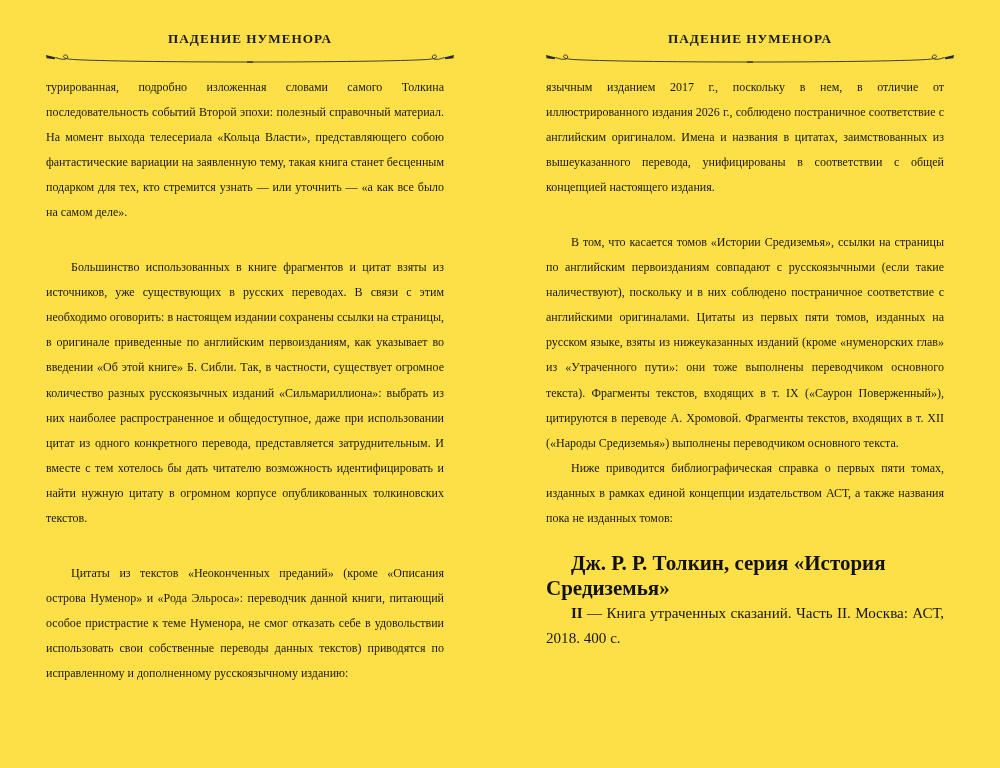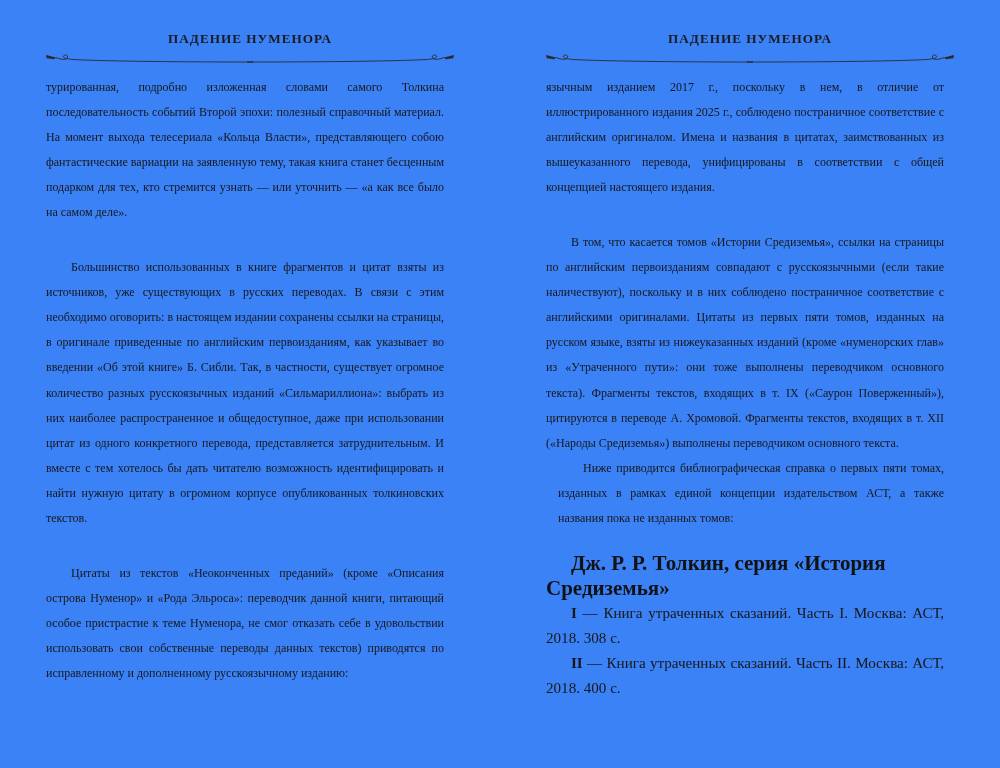--- a/index.html
+++ b/index.html
@@ -17,21 +17,21 @@
   .spread {
     display: flex;
     width: 1000px;
     height: 768px;
     background: #ffffff;
   }
   .page {
     width: 500px;
     height: 768px;
     position: relative;
-    background: #3b82f6;
+    background: #fde047;
     box-sizing: border-box;
   }
 
   
   .running-head {
     position: absolute;
     top: 32px;
     left: 40px;
     right: 40px;
     height: 34px;
@@ -67,21 +67,21 @@
     line-height: 25.05px;
     text-align: justify;
     text-justify: inter-word;
     text-indent: 25px;
     hyphens: manual;
     -webkit-hyphens: manual;
     color: #17171a;
   }
   p.para.no-indent { text-indent: 0; }
   p.para.gap { margin-top: 30px; }
-  p.para.tight { margin-top: 0; margin-left: 12px; }
+  p.para.tight { margin-top: 0; }
   .biblio-head {
     margin: 20px 0 0 0;
     font-size: 21px;
     line-height: 25.05px;
     font-weight: bold;
     text-indent: 25px;
     color: #121214;
   }
   .biblio-item {
     margin: 0;
@@ -170,27 +170,26 @@
         </g>
         <g fill="#2a2a2e">
           <path d="M15.0 6.6 L5.0 4.0 L5.6 7.2 L13.4 8.2 Z"></path>
           <path d="M403 6.6 L413 4.0 L412.4 7.2 L404.6 8.2 Z"></path>
           <path d="M206 10.2 L212 10.2 L212 11.8 L206 11.8 Z"></path>
         </g>
       </svg>
     </div>
 
     <div class="text-col">
-      <p class="para no-indent">язычным изданием 2017 г., поскольку в нем, в отличие от иллюстрированного издания 2025 г., соблюдено постраничное соответствие с английским оригиналом. Имена и названия в цитатах, заимствованных из вышеуказанного перевода, унифицированы в соответствии с общей концепцией настоящего издания.</p>
+      <p class="para no-indent">язычным изданием 2017 г., поскольку в нем, в отличие от иллюстрированного издания 2026 г., соблюдено постраничное соответствие с английским оригиналом. Имена и названия в цитатах, заимствованных из вышеуказанного перевода, унифицированы в соответствии с общей концепцией настоящего издания.</p>
       <p class="para gap">В том, что касается томов «Истории Средиземья», ссылки на страницы по английским первоизданиям совпадают с русскоязычными (если такие наличествуют), поскольку и в них соблюдено постраничное соответствие с английскими оригиналами. Цитаты из первых пяти томов, изданных на русском языке, взяты из нижеуказанных изданий (кроме «нуменорских глав» из «Утраченного пути»: они тоже выполнены переводчиком основного текста). Фрагменты текстов, входящих в т. IX («Саурон Поверженный»), цитируются в переводе А. Хромовой. Фрагменты текстов, входящих в т. XII («Народы Средиземья») выполнены переводчиком основного текста.</p>
       <p class="para tight">Ниже приводится библиографическая справка о первых пяти томах, изданных в рамках единой концепции издательством АСТ, а также названия пока не изданных томов:</p>
 
       <p class="biblio-head">Дж. Р. Р. Толкин, серия «История Средиземья»</p>
 
-      <p class="biblio-item"><b>I</b><span> — Книга утраченных сказаний. Часть I. Москва: АСТ, 2018. 308 с.</span></p>
 
       <p class="biblio-item"><b>II</b><span> — Книга утраченных сказаний. Часть II. Москва: АСТ, 2018. 400 с.</span></p>
 
     </div>
 
   </div>
 
 </div>
 
 </body></html>

